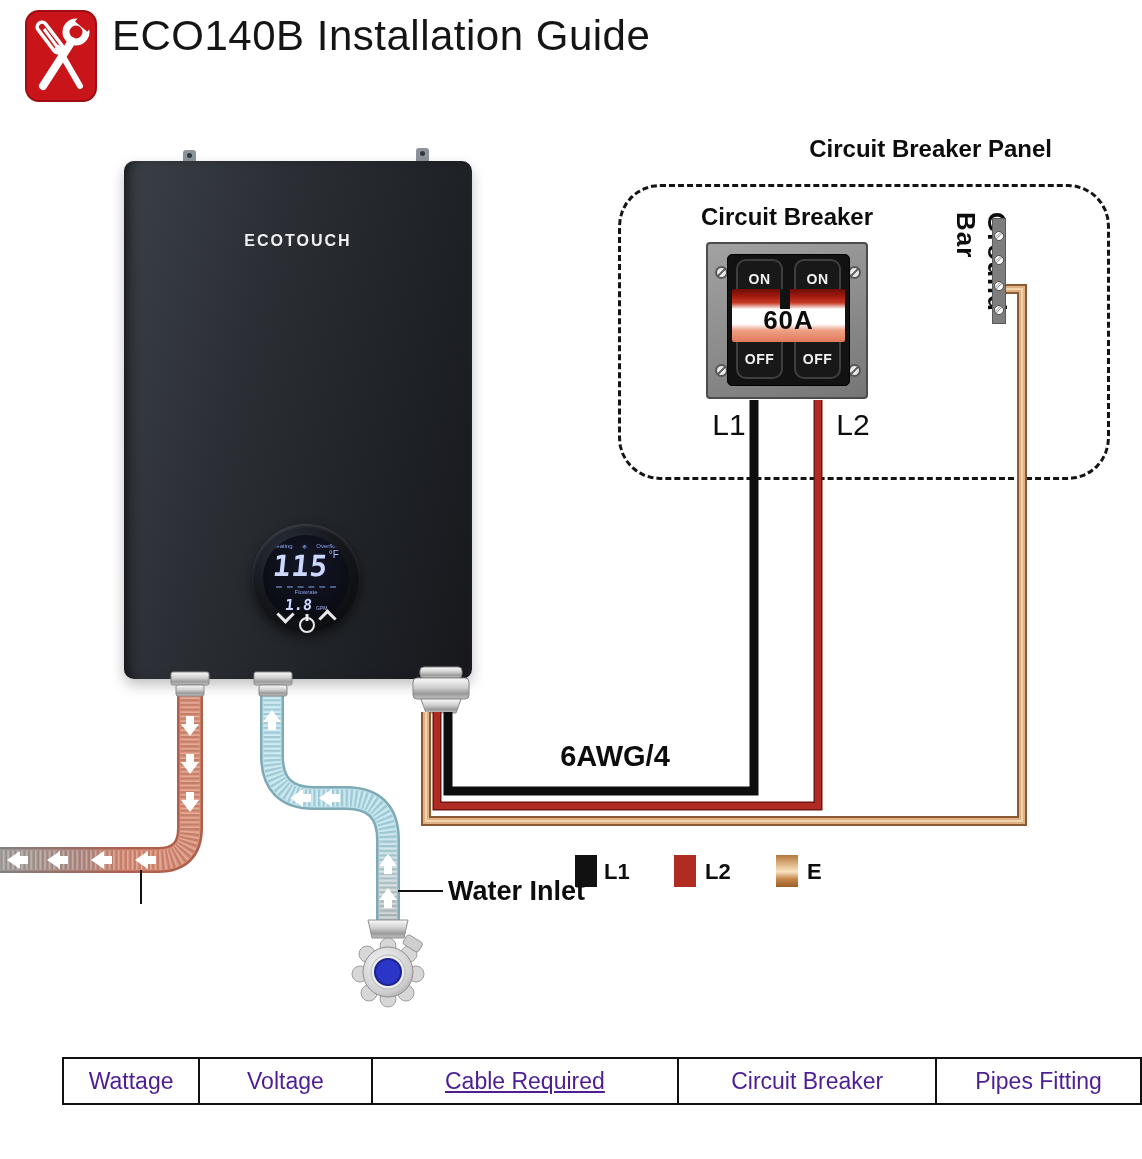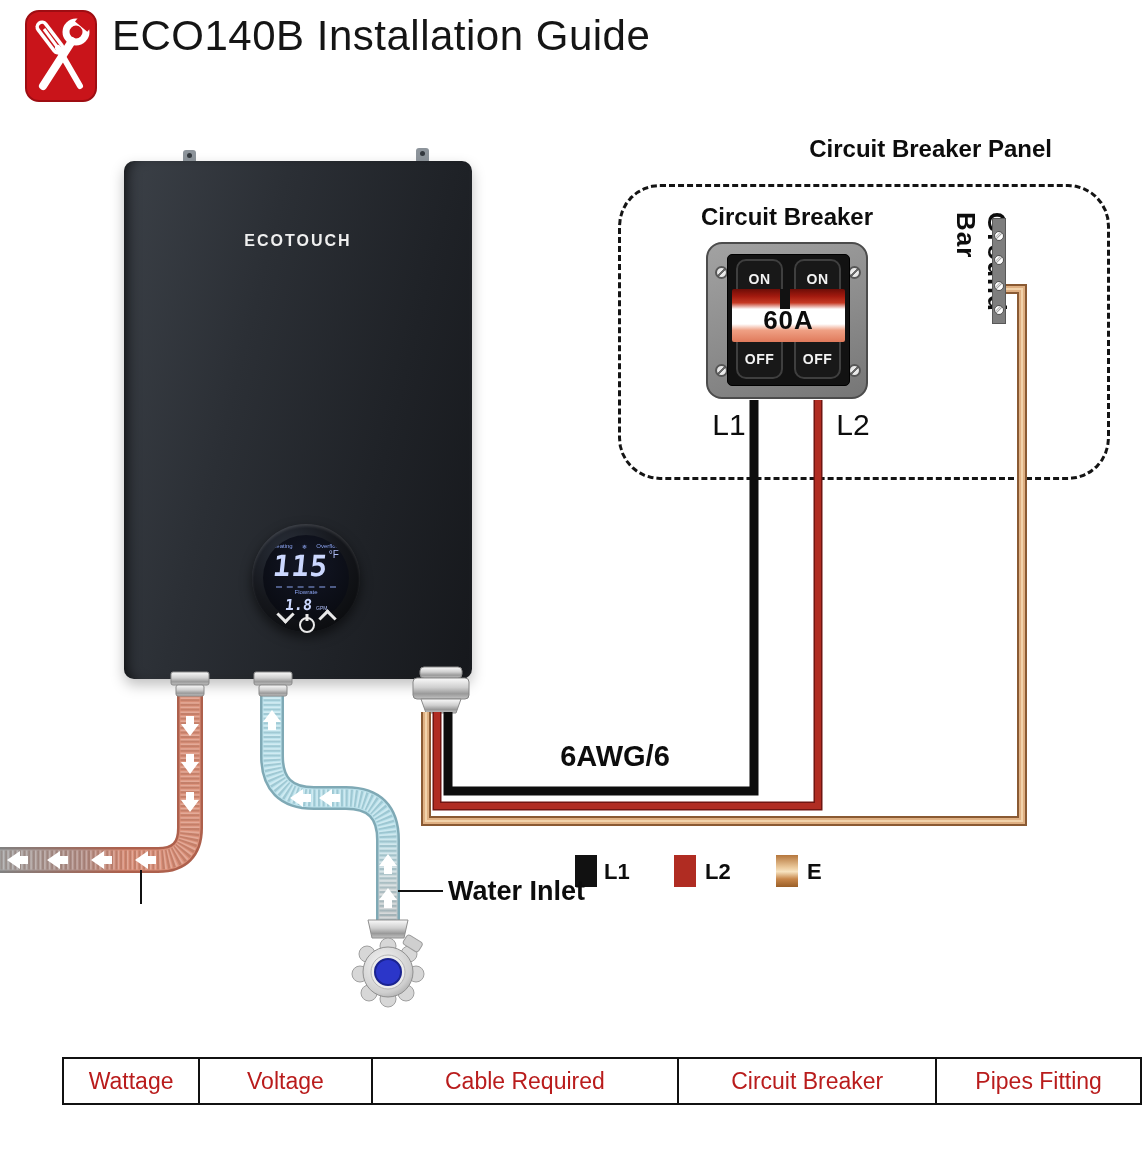--- a/index.html
+++ b/index.html
@@ -8,21 +8,21 @@
   .abs{position:absolute;}
   
   .hdr-title{position:absolute;left:112px;top:12px;font-size:42px;font-weight:500;color:#151515;letter-spacing:0.5px;}
   
   .panel-title{position:absolute;left:652px;top:135px;width:400px;text-align:right;
                font-size:24px;font-weight:bold;color:#0d0d0d;}
   .panel-dashed{position:absolute;left:618px;top:184px;width:486px;height:290px;
                 border:3px dashed #141414;border-radius:42px;}
   .cb-label{position:absolute;left:697px;top:203px;width:180px;text-align:center;
             font-size:24px;font-weight:bold;color:#0d0d0d;}
-  .plate{position:absolute;left:706px;top:242px;width:162px;height:157px;border-radius:16px;
+  .plate{position:absolute;left:706px;top:242px;width:162px;height:157px;border-radius:4px;
          background:linear-gradient(160deg,#a2a2a2,#8b8b8b 55%,#767676);
          border:2px solid #4c4c4c;box-sizing:border-box;}
   .screw{position:absolute;width:13px;height:13px;border-radius:50%;
          background:linear-gradient(135deg,rgba(255,255,255,0) 40%,#6a6a6a 40%,#6a6a6a 58%,rgba(255,255,255,0) 58%),#e9e9e9;
          border:2px solid #565656;box-sizing:border-box;}
   .plate-inner{position:absolute;left:19px;top:10px;width:121px;height:130px;background:#121212;
                border-radius:5px;border:1px solid #000;}
   .rocker{position:absolute;top:4px;width:47px;height:120px;background:#181818;
           border:2px solid #3f3f3f;border-radius:10px;box-sizing:border-box;}
   .rocker .onoff{position:absolute;width:100%;text-align:center;color:#f3f3f3;
@@ -76,21 +76,21 @@
                font-size:29px;font-weight:bold;color:#0d0d0d;}
   .legend-sq{position:absolute;width:22px;height:32px;}
   .legend-tx{position:absolute;font-size:22px;font-weight:bold;color:#0d0d0d;}
   .hot-label{position:absolute;left:68px;top:906px;width:170px;text-align:center;
              font-size:27px;font-weight:bold;color:#0d0d0d;line-height:1.2;}
   .inlet-label{position:absolute;left:448px;top:876px;font-size:27px;font-weight:bold;color:#0d0d0d;white-space:nowrap;}
   
   .req-title{position:absolute;left:430px;top:1008px;width:300px;text-align:center;
              font-size:27px;font-weight:bold;color:#0d0d0d;}
   .req-table{position:absolute;left:62px;top:1057px;border-collapse:collapse;table-layout:fixed;}
-  .req-table td{border:2px solid #111;text-align:center;font-size:23px;color:#b91c1c;padding:0;}
+  .req-table td{border:2px solid #111;text-align:center;font-size:23px;color:#4c1d95;padding:0;}
   .req-table tr.h td{height:44px;}
   .req-table tr.v td{height:50px;}
   svg.layer{position:absolute;left:0;top:0;pointer-events:none;}
 </style>
 </head>
 <body>
 
 <div id="stage">
 
   <svg class="abs" style="left:25px;top:10px;" width="72" height="92" viewBox="0 0 72 92">
@@ -278,35 +278,35 @@
   <div class="pole-label" style="left:830px;">L2</div>
 
   <div class="gbar-label">Ground Bar</div>
   <div class="gbar">
     <span class="gscrew" style="top:12px;"></span>
     <span class="gscrew" style="top:36px;"></span>
     <span class="gscrew" style="top:62px;"></span>
     <span class="gscrew" style="top:86px;"></span>
   </div>
 
-  <div class="cable-label">6AWG/6</div>
+  <div class="cable-label">6AWG/4</div>
   <div class="legend-sq" style="left:575px;top:855px;background:#111;"></div>
   <div class="legend-tx" style="left:604px;top:859px;">L1</div>
   <div class="legend-sq" style="left:674px;top:855px;background:#b02c22;"></div>
   <div class="legend-tx" style="left:705px;top:859px;">L2</div>
   <div class="legend-sq" style="left:776px;top:855px;background:linear-gradient(180deg,#b5763c 0%,#eac89a 38%,#f7e3c0 52%,#c8874b 75%,#9a5f28 100%);"></div>
   <div class="legend-tx" style="left:807px;top:859px;">E</div>
 
   <div class="inlet-label">Water Inlet</div>
 
   <table class="req-table">
     <tbody>
         <tr class="h">
       <td style="width:135px;">Wattage</td>
       <td style="width:172px;">Voltage</td>
-      <td style="width:308px;">Cable Required</td>
+      <td style="width:308px;text-decoration:underline;">Cable Required</td>
       <td style="width:259px;">Circuit Breaker</td>
       <td style="width:205px;">Pipes Fitting</td>
     </tr>
   </tbody>
     </table>
 
 </div>
 
 </body></html>

